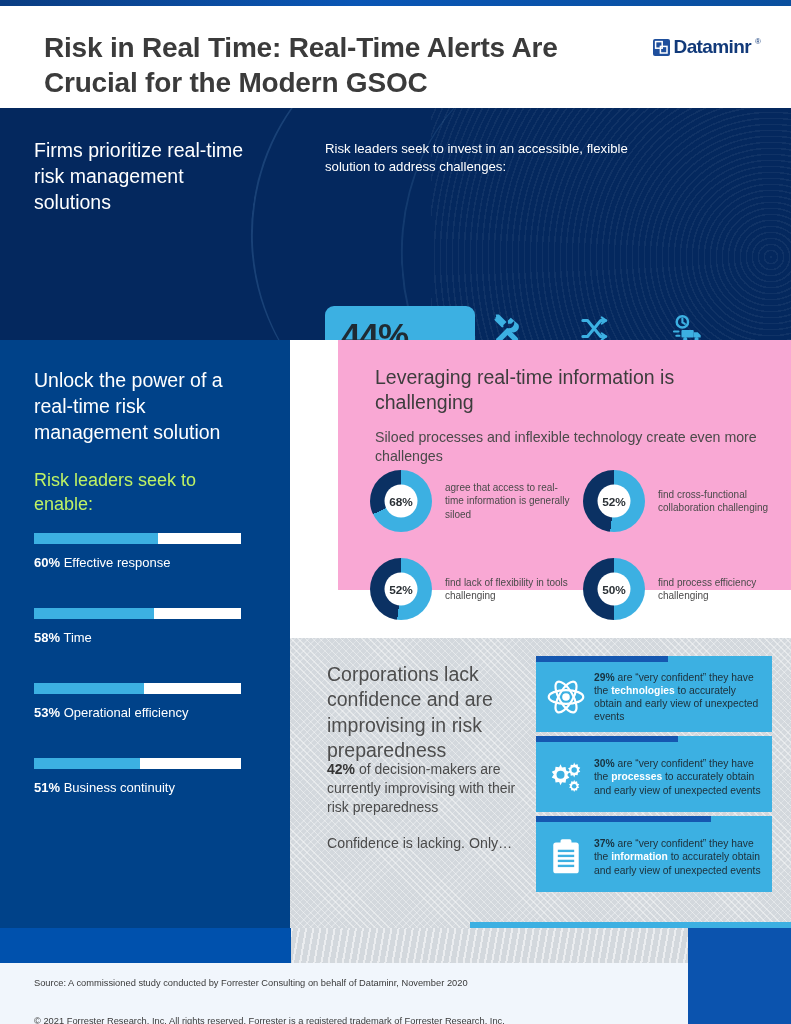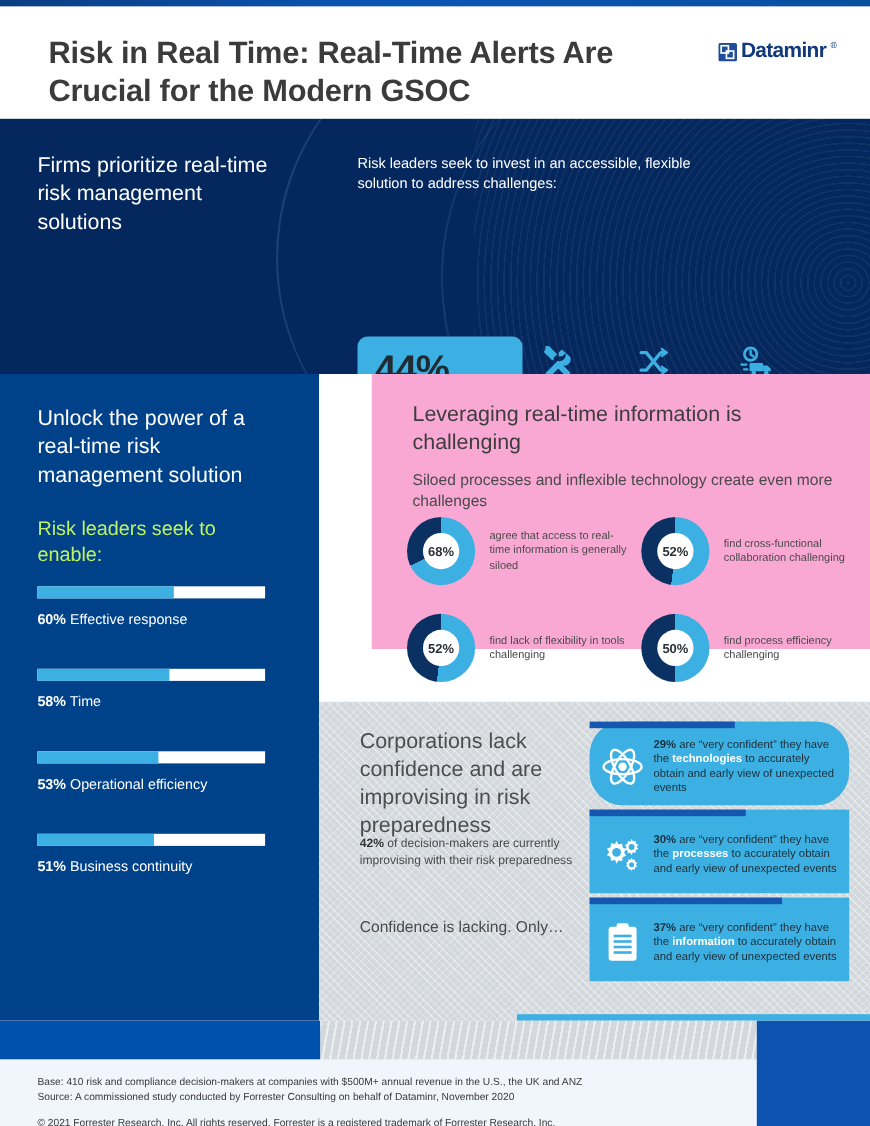--- a/index.html
+++ b/index.html
@@ -86,21 +86,21 @@
   .gray-panel { position:absolute; left:290px; top:638px; width:501px; height:290px;
     background:#d3d8dd; overflow:hidden;padding-left:12px; }
   .gray-tex { position:absolute; left:0; top:0; width:501px; height:290px;
     background:
       repeating-linear-gradient(45deg, rgba(255,255,255,0.50) 0 1px, rgba(255,255,255,0) 1px 5px),
       repeating-linear-gradient(-45deg, rgba(255,255,255,0.30) 0 1px, rgba(255,255,255,0) 1px 5px);
     opacity:0.85; }
   .gp-title { position:absolute; left:37px; top:24px; width:200px;
     font-size:19.5px; line-height:1.3; color:#4d4d4d; }
   .gp-p1 { position:absolute; left:37px; top:122px; width:195px;
-    font-size:11px; line-height:1.36; color:#4a4a4a; }
+    font-size:14px; line-height:1.36; color:#4a4a4a; }
   .gp-p1 b { color:#343434; font-weight:bold; }
   .gp-p2 { position:absolute; left:37px; top:196px; width:200px;
     font-size:14.2px; line-height:1.36; color:#4a4a4a; }
 
   .conf-card { position:absolute; left:246px; width:236px; height:76px;
     background:#3cb0e2; }
   .conf-tab { position:absolute; left:0; top:0; height:6px; background:#1557b0; }
   .conf-inner { position:absolute; left:0; top:6px; width:236px; height:70px;
     display:flex; align-items:center; gap:8px; padding:0 8px 0 10px; }
   .conf-icon { width:40px; height:40px; flex:none; color:#ffffff; }
@@ -259,21 +259,21 @@
 </div>
 
 <div class="gray-panel">
   <div class="gray-tex"></div>
   <div class="gp-title">Corporations lack confidence and are improvising in risk preparedness</div>
   <div class="gp-p1">
     <b>42%</b><span> of decision-makers are currently improvising with their risk preparedness</span>
   </div>
   <div class="gp-p2">Confidence is lacking. Only…</div>
   <div id="conf-cards">
-      <div class="conf-card" style="top: 18px; border-radius: 30px;">
+      <div class="conf-card" style="top: 18px;">
         <div class="conf-tab" style="width:56%"></div>
         <div class="conf-inner">
           <div class="conf-icon"><svg width="40" height="40" viewBox="0 0 44 44" fill="none" stroke="#ffffff" stroke-width="2.4">
               <circle cx="22" cy="22" r="4.2" fill="#ffffff" stroke="none"></circle>
               <ellipse cx="22" cy="22" rx="19" ry="7.6"></ellipse>
               <ellipse cx="22" cy="22" rx="19" ry="7.6" transform="rotate(60 22 22)"></ellipse>
               <ellipse cx="22" cy="22" rx="19" ry="7.6" transform="rotate(120 22 22)"></ellipse>
             </svg></div>
           <div class="conf-text"><b>29%</b><span> are “very confident” they have the </span><span class="wht">technologies</span><span> to accurately obtain and early view of unexpected events</span></div>
         </div>
@@ -308,18 +308,17 @@
       </div>
     </div>
 </div>
 
 <div class="lt-blue-strip"></div>
 <div class="footer">
   <div class="footer-tex"></div>
   <div class="footer-wave"></div>
   <div class="footer-cover"></div>
   <div class="footer-text1">
-    <div>Base: 410 risk and compliance decision-makers at companies with $500M+ annual revenue in the U.S., the UK and ANZ</div>
     <div>Source: A commissioned study conducted by Forrester Consulting on behalf of Dataminr, November 2020</div>
   </div>
   <div class="footer-text2">© 2021 Forrester Research, Inc. All rights reserved. Forrester is a registered trademark of Forrester Research, Inc.</div>
 </div>
 <div class="bottom-right-block"></div>
 
 </body></html>

